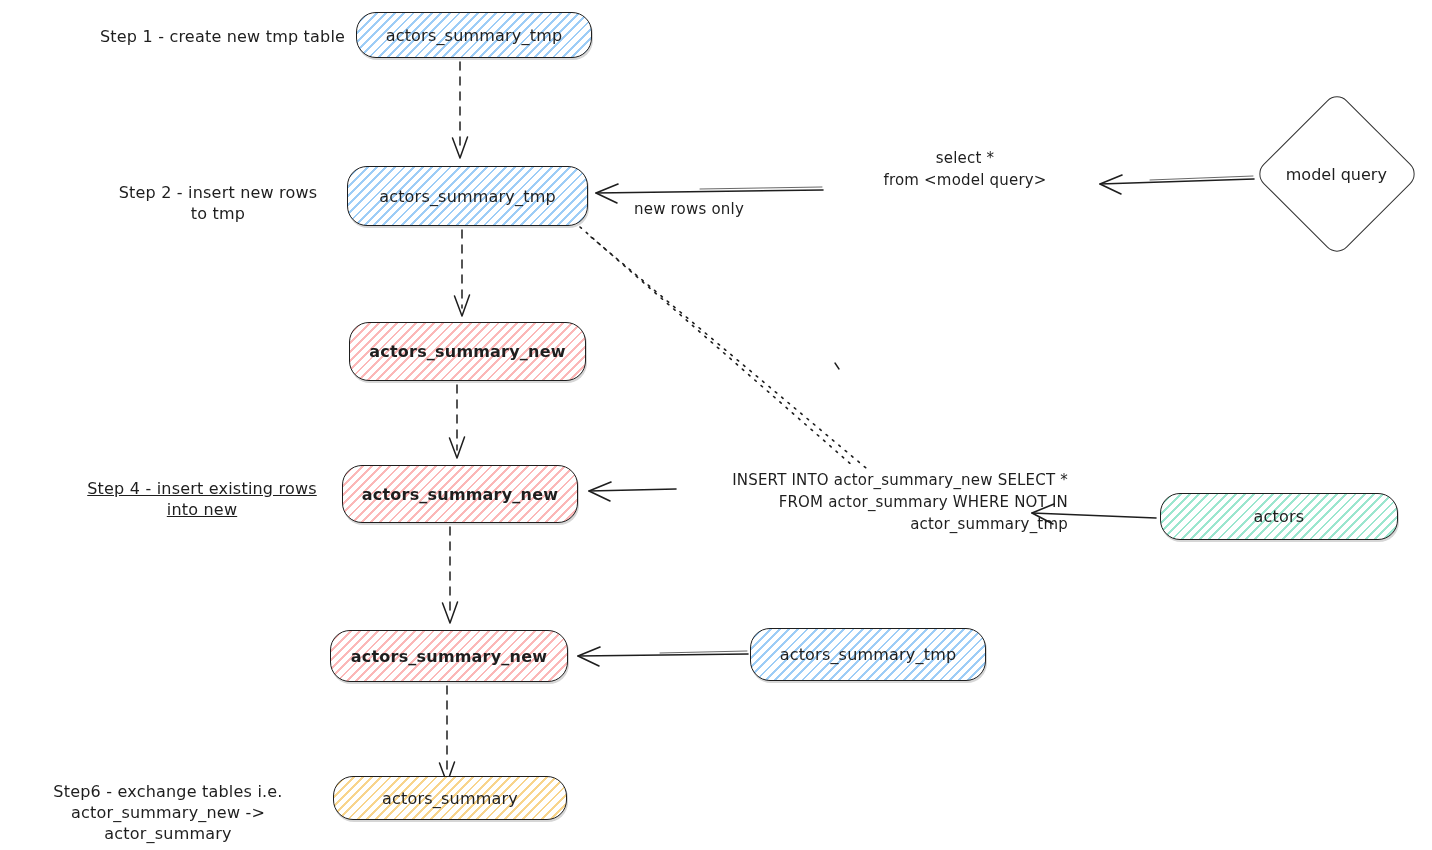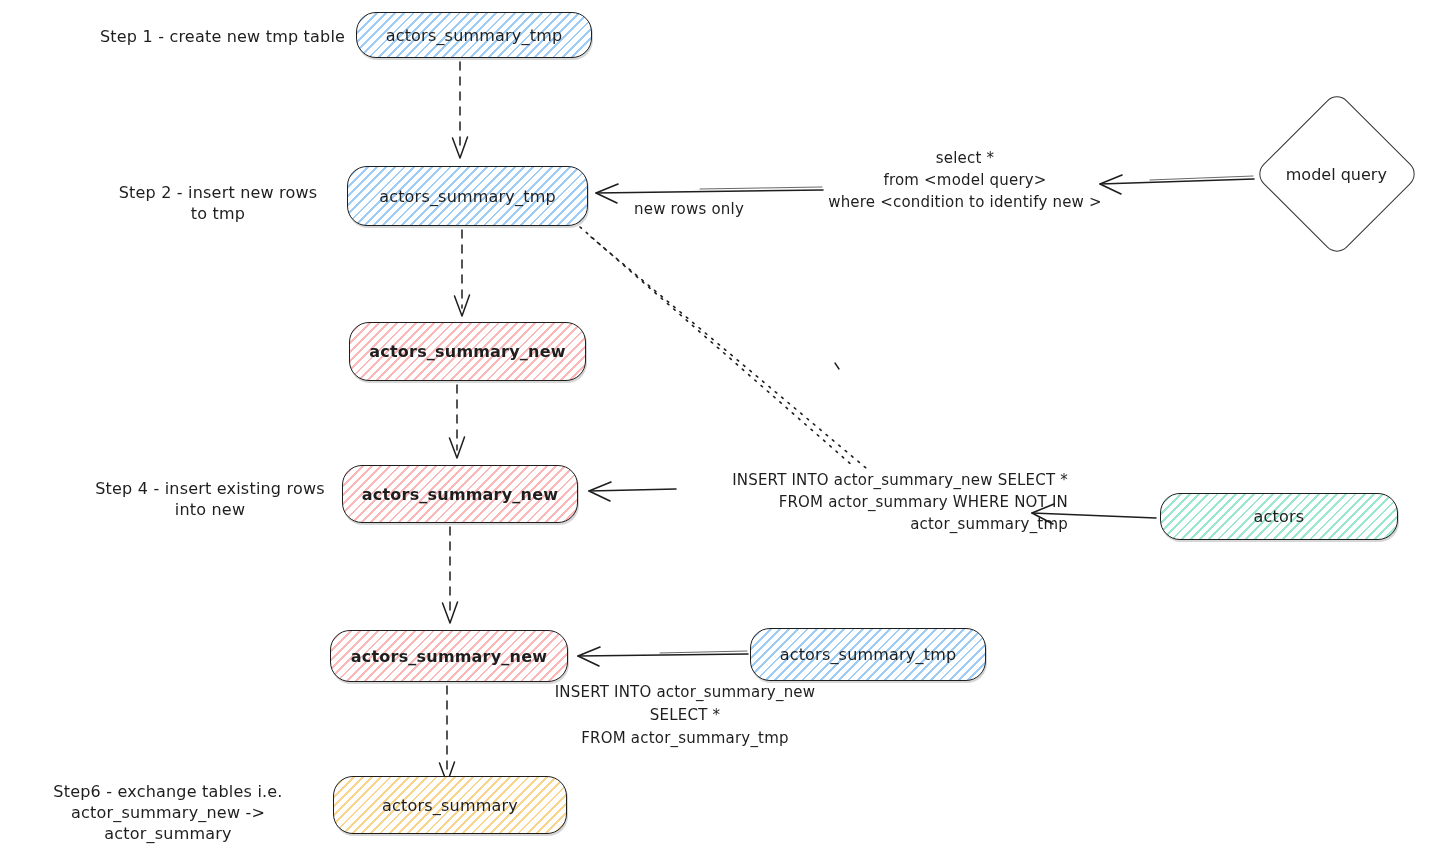--- a/index.html
+++ b/index.html
@@ -136,21 +136,21 @@
   <div class="label right" style="left:100px; top:26px; width:252px;">
     <div>Step 1 - create new tmp table</div>
   </div>
 
   <div class="label center" style="left:118px; top:182px; width:200px;">
     <div>Step 2 - insert new rows</div>
     <div>to tmp</div>
   </div>
 
 
-  <div class="label center" style="left:92px; top:478px; width:236px;">
+  <div class="label center" style="left:84px; top:478px; width:236px;text-decoration:underline;">
     <div>Step 4 - insert existing rows</div>
     <div>into new</div>
   </div>
 
 
   <div class="label center" style="left:16px; top:781px; width:304px;">
     <div>Step6 - exchange tables i.e.</div>
     <div>actor_summary_new -&gt; actor_summary</div>
   </div>
 
@@ -167,49 +167,43 @@
   </div>
 
   <div class="node hatch-red" style="left:342px; top:465px; width:236px; height:58px;">
     <span>actors_summary_new</span>
   </div>
 
   <div class="node hatch-red" style="left:330px; top:630px; width:238px; height:52px;">
     <span>actors_summary_new</span>
   </div>
 
-  <div class="node hatch-yellow" style="left:333px; top:776px; width:234px; height:58px;">
+  <div class="node hatch-yellow" style="left:333px; top:776px; width:234px; height:44px;">
     <span>actors_summary</span>
   </div>
 
   <div class="diamond">
     <span class="diamond-label">model query</span>
   </div>
 
   <div class="node hatch-teal" style="left:1160px; top:493px; width:238px; height:47px;">
     <span>actors</span>
   </div>
 
   <div class="node hatch-blue" style="left:750px; top:628px; width:236px; height:53px;">
     <span>actors_summary_tmp</span>
   </div>
 
   <div class="annotation" style="left:790px; top:147px; width:350px;">
     <div>select *</div>
     <div>from &lt;model query&gt;</div>
-    <div>where &lt;condition to identify new &gt;</div>
   </div>
 
   <div class="annotation" style="left:633px; top:198px; width:112px;">new rows only</div>
 
   <div class="annotation" style="left:668px; top:469px; width:400px;text-align:right;">
     <div>INSERT INTO actor_summary_new SELECT *</div>
     <div>FROM actor_summary WHERE NOT IN</div>
     <div>actor_summary_tmp</div>
   </div>
 
-  <div class="annotation" style="left:530px; top:681px; width:310px; line-height:23px;">
-    <div>INSERT INTO actor_summary_new</div>
-    <div>SELECT *</div>
-    <div>FROM actor_summary_tmp</div>
-  </div>
 
 </div>
 
 </body></html>

